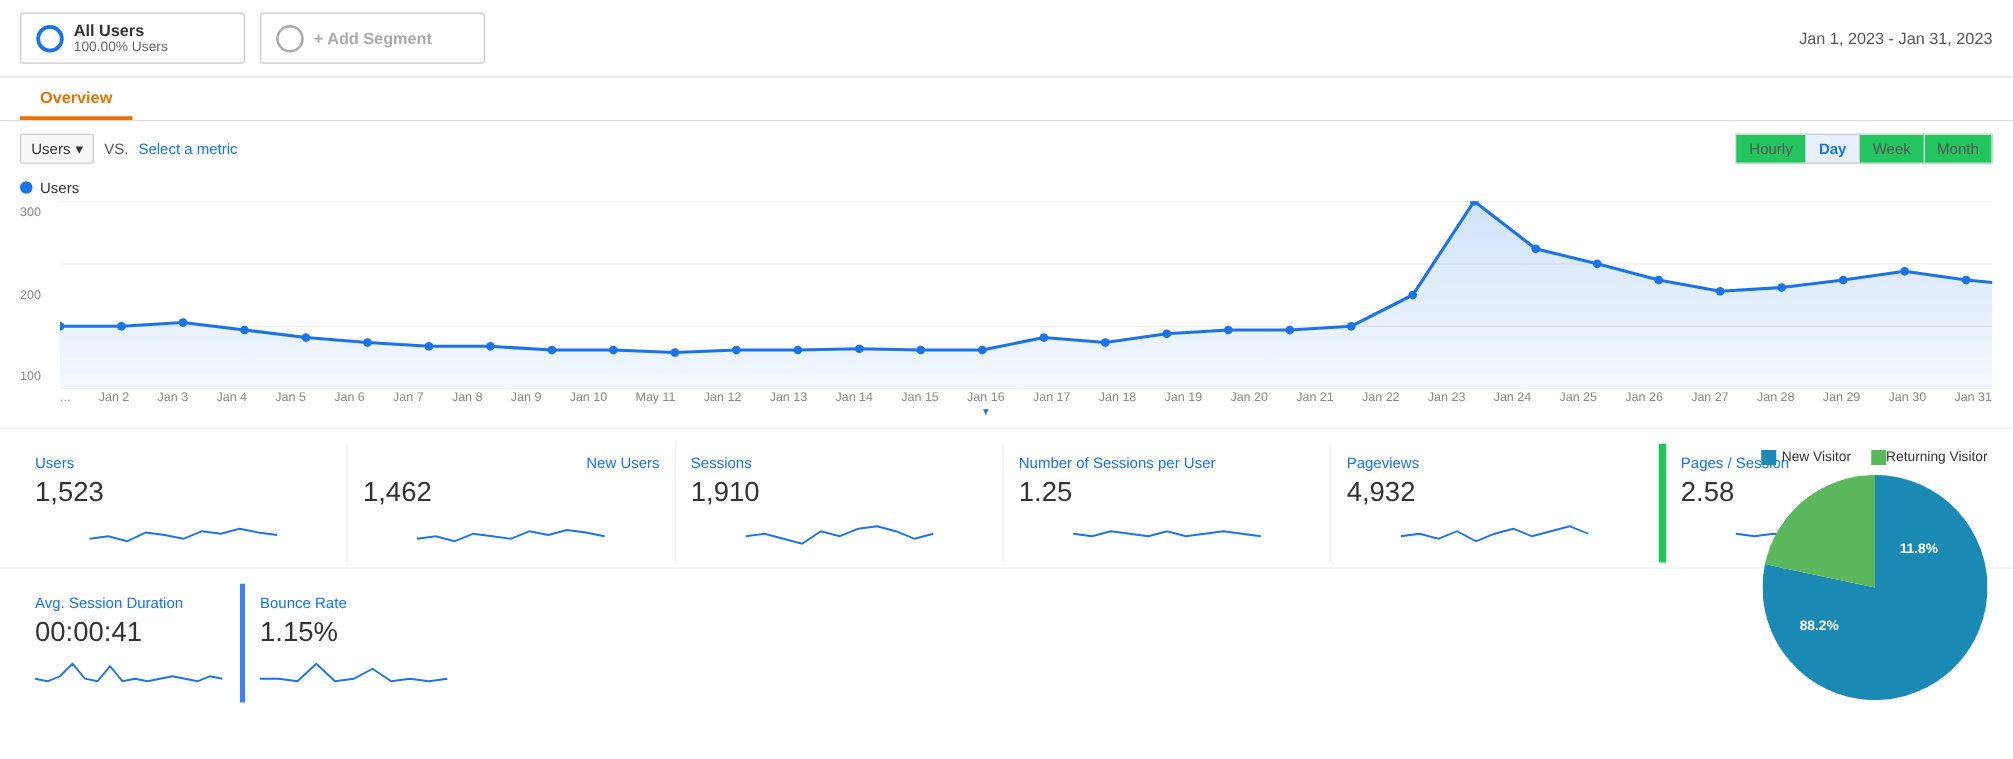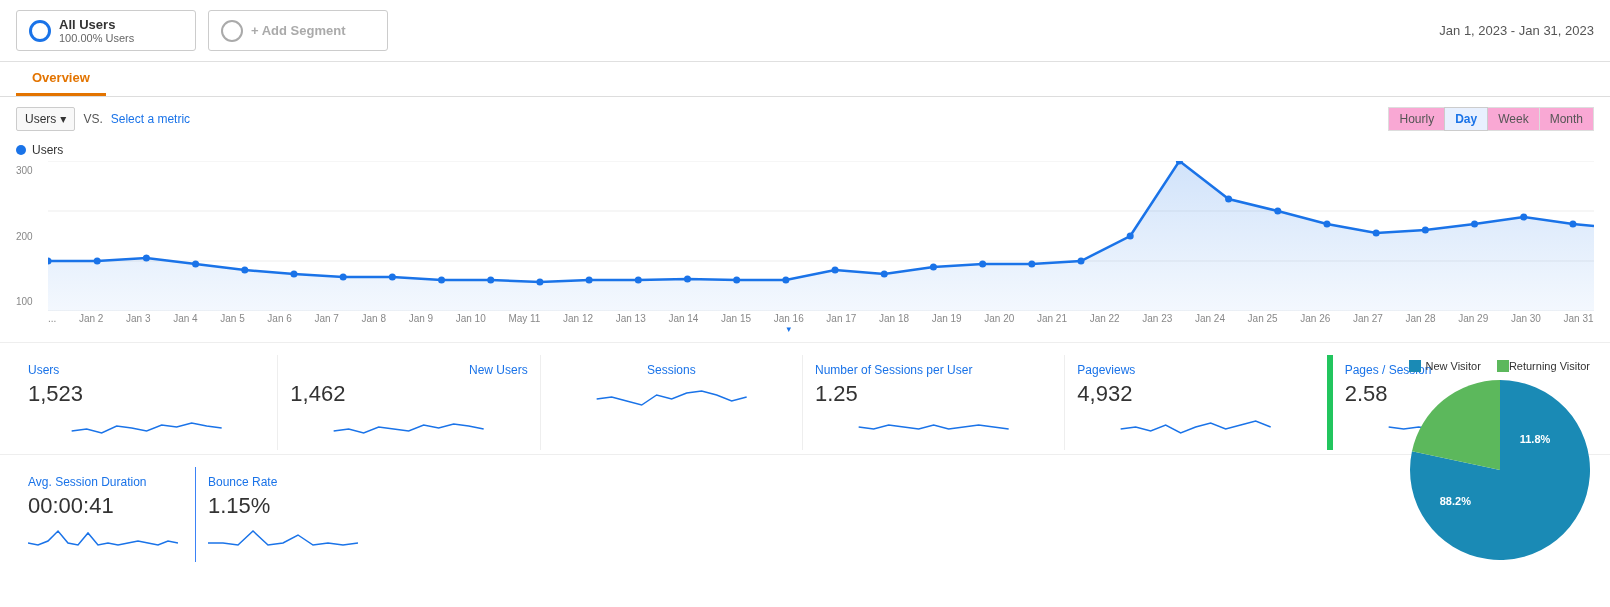--- a/index.html
+++ b/index.html
@@ -77,21 +77,21 @@
       cursor: pointer;
       display: flex;
       align-items: center;
       gap: 4px;
     }
     .vs-text { color: #555; font-size: 12px; }
     .select-metric { color: #1a73e8; font-size: 12px; cursor: pointer; }
     .time-buttons { display: flex; gap: 0; }
     .time-btn {
       border: 1px solid #ddd;
-      background: #f9a8d4;
+      background: #22c55e;
       padding: 4px 10px;
       font-size: 12px;
       cursor: pointer;
       color: #555;
       margin-left: -1px;
     }
     .time-btn.active {
       background: #e8f0fe;
       color: #1a73e8;
       font-weight: bold;
@@ -287,22 +287,23 @@
     </div>
 
     <div style="flex:1; padding:8px 12px; border-right:1px solid #eee;">
       <div style="font-size:12px; color:#1a73e8; margin-bottom:4px;text-align:right;">New Users</div>
       <div style="font-size:22px; color:#333; margin-bottom:4px;">1,462</div>
       <svg width="100%" height="28" viewBox="0 0 150 28">
         <polyline fill="none" stroke="#1a73e8" stroke-width="1.5" points="0,20 15,18 30,22 45,16 60,18 75,20 90,14 105,17 120,13 135,15 150,18"></polyline>
       </svg>
     </div>
 
-    <div style="flex:1; padding:8px 12px; border-right:1px solid #eee;text-align:center;">
+    <div style="flex:1; padding:8px 12px; border-right:1px solid #eee;">
       <div style="font-size:12px; color:#1a73e8; margin-bottom:4px;">Sessions</div>
+      <div style="font-size:22px; color:#333; margin-bottom:4px;">1,910</div>
       <svg width="100%" height="28" viewBox="0 0 150 28">
         <polyline fill="none" stroke="#1a73e8" stroke-width="1.5" points="0,18 15,16 30,20 45,24 60,14 75,18 90,12 105,10 120,14 135,20 150,16"></polyline>
       </svg>
     </div>
 
     <div style="flex:1; padding:8px 12px; border-right:1px solid #eee;">
       <div style="font-size:12px; color:#1a73e8; margin-bottom:4px;">Number of Sessions per User</div>
       <div style="font-size:22px; color:#333; margin-bottom:4px;">1.25</div>
       <svg width="100%" height="28" viewBox="0 0 150 28">
         <polyline fill="none" stroke="#1a73e8" stroke-width="1.5" points="0,16 15,18 30,14 45,16 60,18 75,14 90,18 105,16 120,14 135,16 150,18"></polyline>
@@ -321,21 +322,21 @@
       <div style="font-size:12px; color:#1a73e8; margin-bottom:4px;">Pages / Session</div>
       <div style="font-size:22px; color:#333; margin-bottom:4px;">2.58</div>
       <svg width="100%" height="28" viewBox="0 0 150 28">
         <polyline fill="none" stroke="#1a73e8" stroke-width="1.5" points="0,16 15,18 30,16 45,18 60,14 75,18 90,16 105,18 120,16 135,18 150,16"></polyline>
       </svg>
     </div>
   </div>
 
   <div style="display:flex; padding: 12px 16px 8px; border-top:1px solid #eee; margin-top:4px;">
 
-    <div style="width:180px; padding:8px 12px; border-right:1px solid #3b82f6;">
+    <div style="width:180px; padding:8px 12px; border-right:4px solid #3b82f6;">
       <div style="font-size:12px; color:#1a73e8; margin-bottom:4px;">Avg. Session Duration</div>
       <div style="font-size:22px; color:#333; margin-bottom:4px;">00:00:41</div>
       <svg width="150" height="28" viewBox="0 0 150 28">
         <polyline fill="none" stroke="#1a73e8" stroke-width="1.5" points="0,20 10,22 20,18 30,8 40,20 50,22 60,10 70,22 80,20 90,22 100,20 110,18 120,20 130,22 140,18 150,20"></polyline>
       </svg>
     </div>
 
     <div style="width:180px; padding:8px 12px;">
       <div style="font-size:12px; color:#1a73e8; margin-bottom:4px;">Bounce Rate</div>
       <div style="font-size:22px; color:#333; margin-bottom:4px;">1.15%</div>

